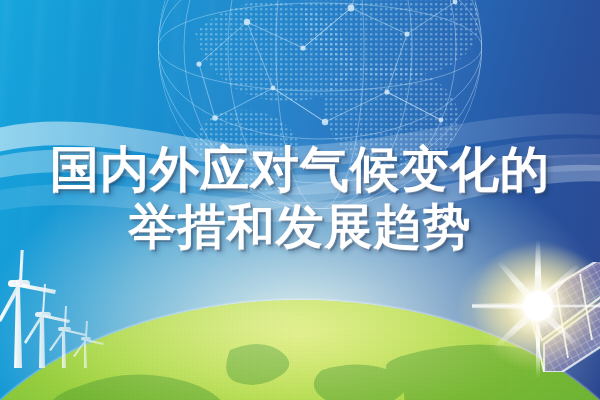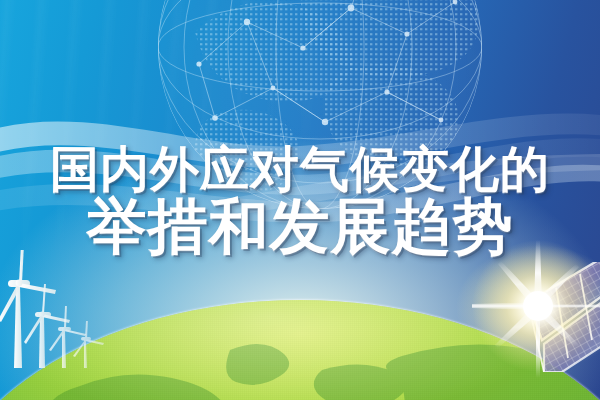--- a/index.html
+++ b/index.html
@@ -72,21 +72,21 @@
     font-weight:700;
     font-size:49px;
     line-height:57px;
     letter-spacing:1px;
     text-shadow:
       2px 2px 0 rgba(40,60,90,.30),
       3px 3px 5px rgba(25,45,75,.38),
       0 1px 1px rgba(255,255,255,.5);
     font-family:"DejaVu Sans","Liberation Sans",sans-serif;
   }
-  .title-line.l2{font-size:60px;}
+  .title-line.l2{font-size:48px;}
 </style>
 </head>
 <body>
 
 <div id="banner">
 
   <div class="rays"></div>
 
   <svg class="sphere" viewBox="0 0 330 330">
     <defs>

